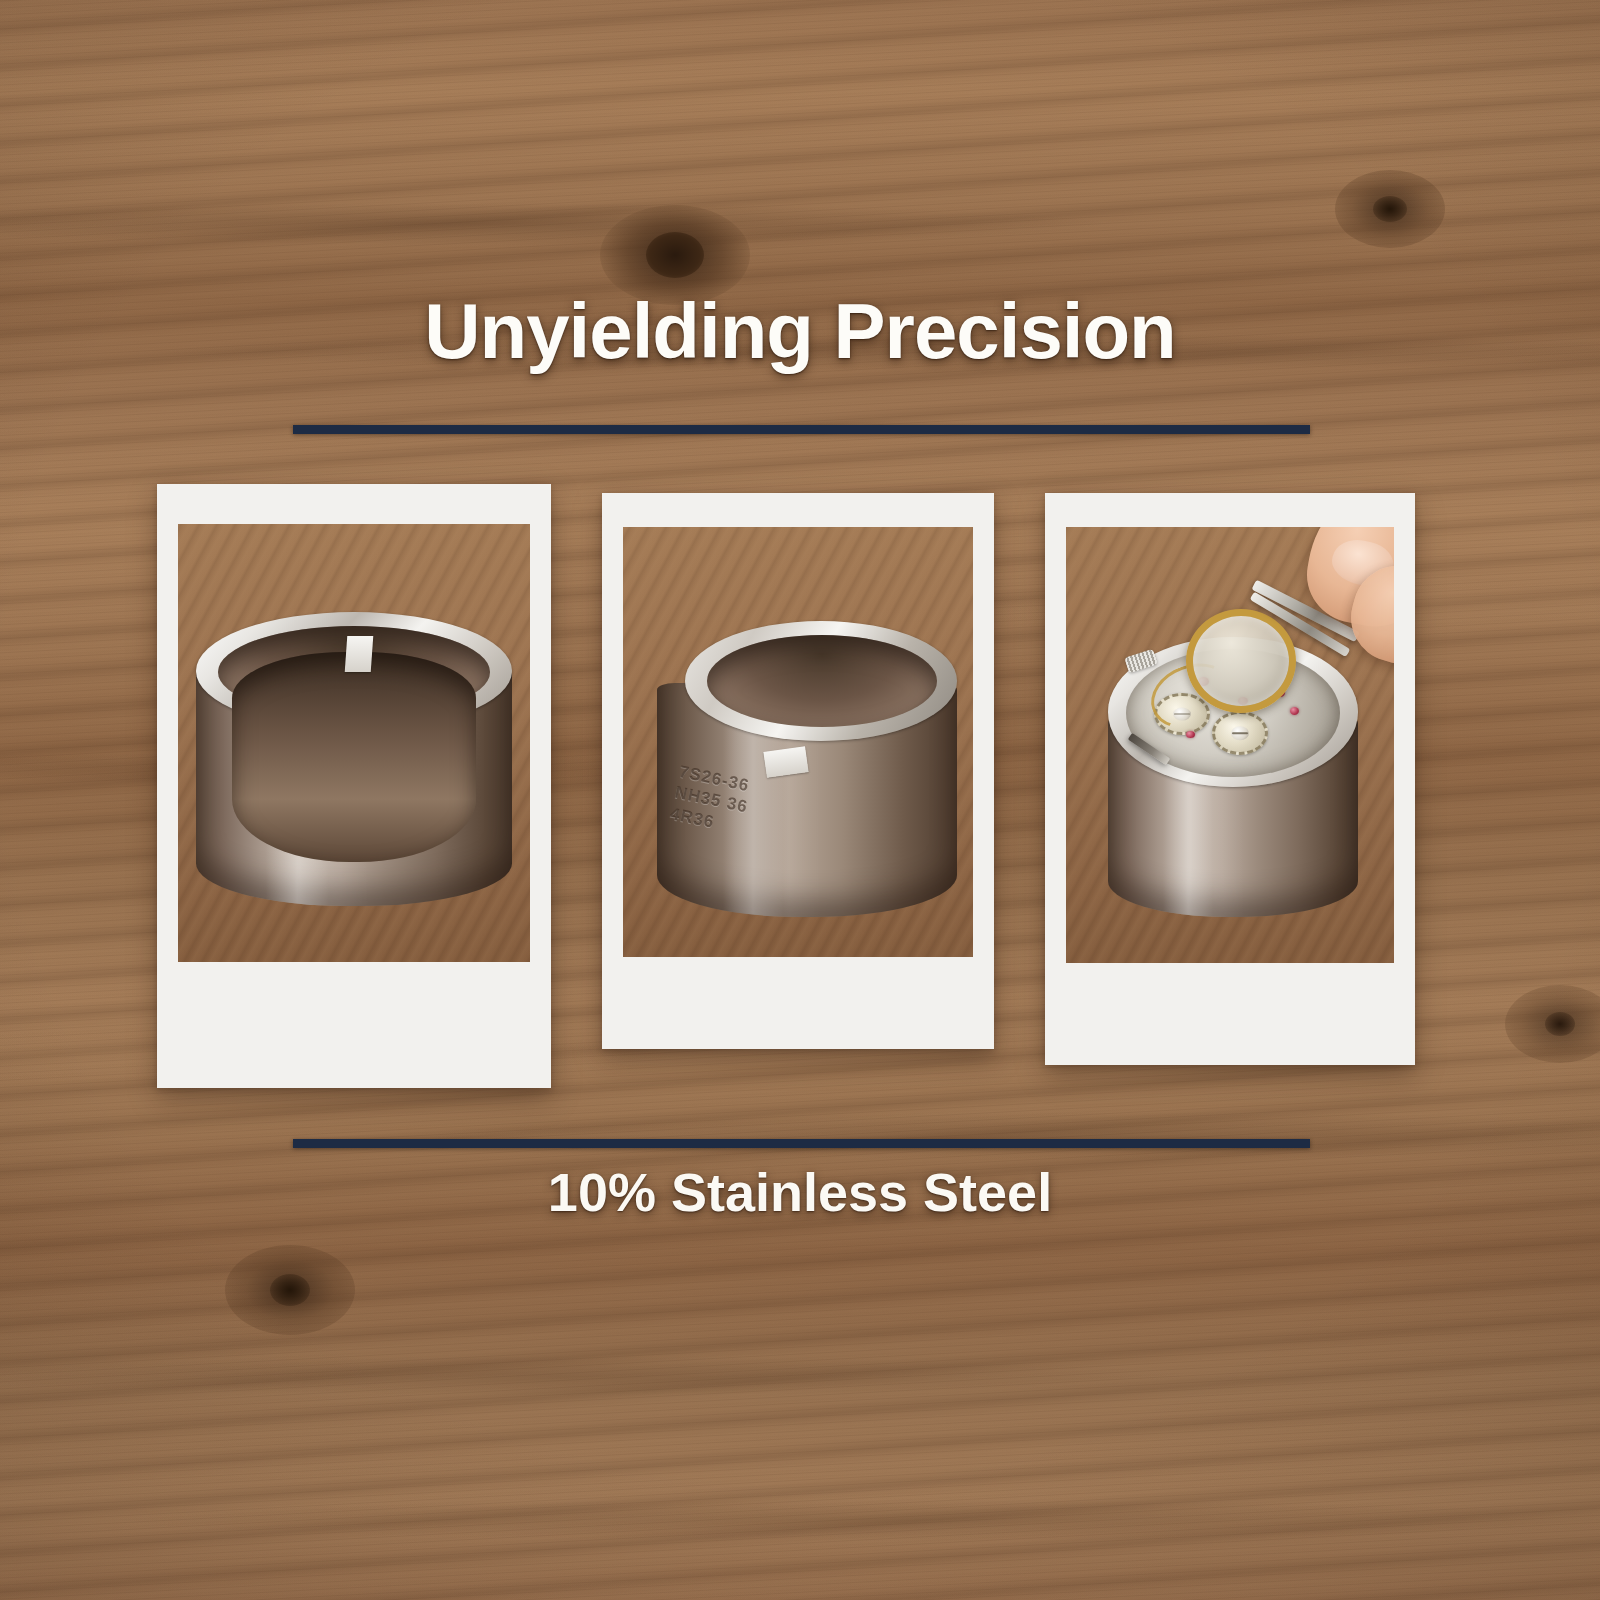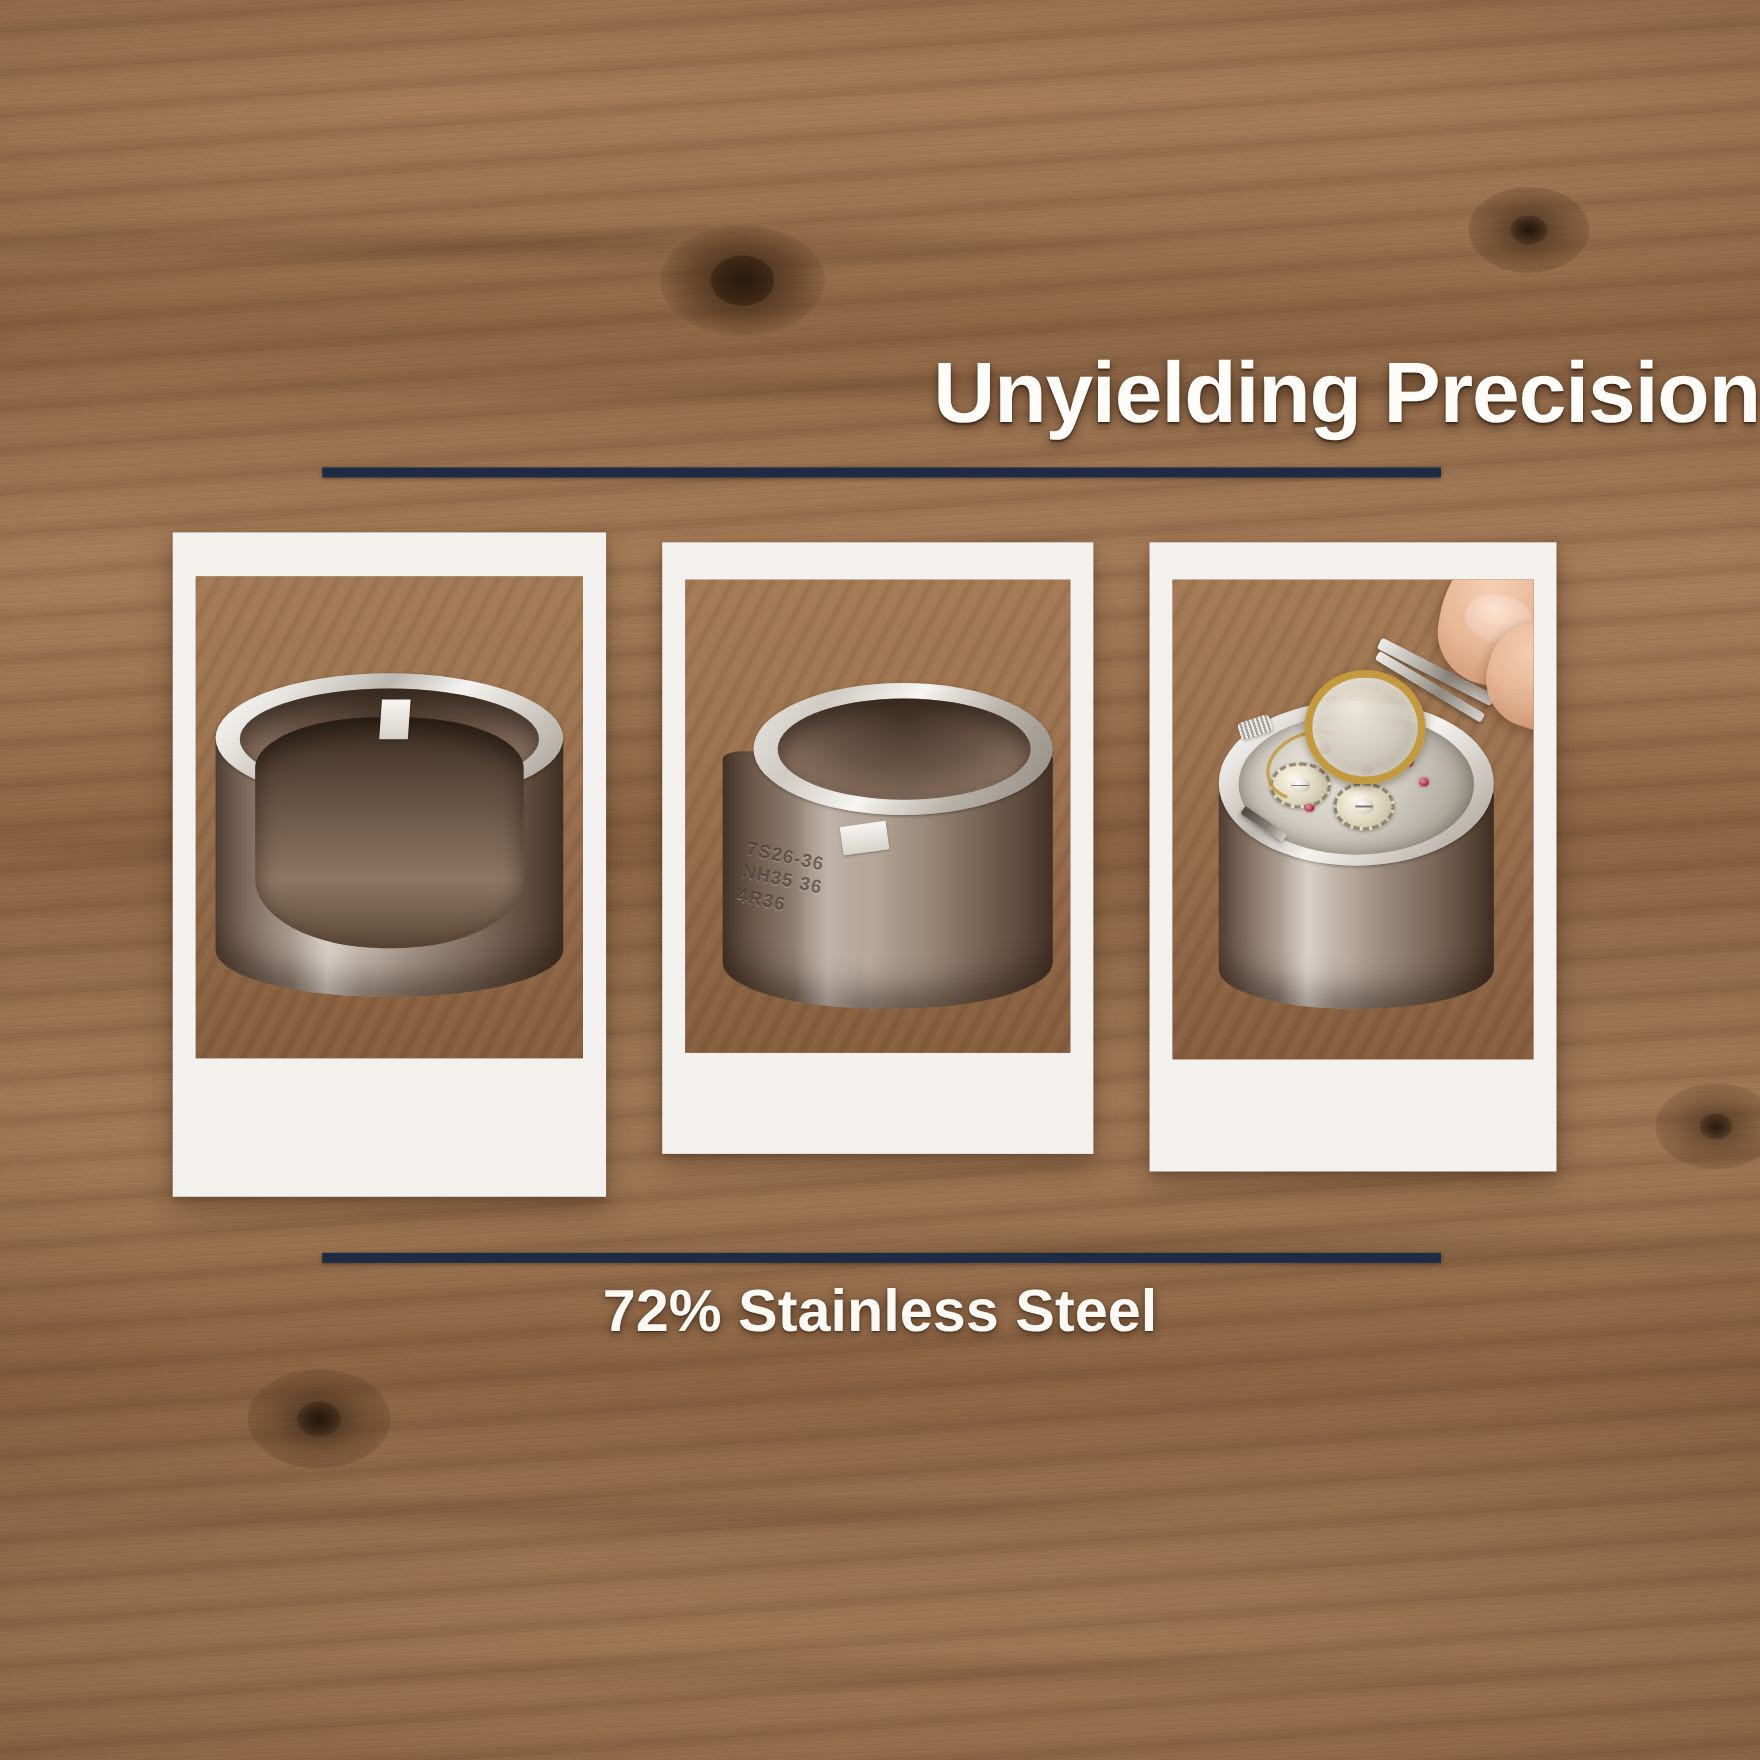--- a/index.html
+++ b/index.html
@@ -66,22 +66,22 @@
   .knot{ position:absolute; border-radius:50%; }
   .knot .core{
     position:absolute; left:50%; top:50%; transform:translate(-50%,-50%);
     border-radius:50%;
   }
 
   
   #content{ position:absolute; inset:0; }
 
   #page-title{
-    position:absolute; left:0; right:0; top:318px;
-    text-align:right;
+    position:absolute; left:0; right:0; top:292px;
+    text-align:center;
     font-size:78px; font-weight:bold; color:#fdfcf8;
     letter-spacing:-1px;
     text-shadow:0 3px 10px rgba(40,22,10,.55), 0 1px 2px rgba(40,22,10,.7);
     line-height:1;
   }
 
   #divider-top{
     position:absolute; left:293px; top:425px; width:1017px; height:9px;
     background:#1d2b44;
     box-shadow:0 1px 4px rgba(20,10,4,.45);
@@ -342,15 +342,15 @@
         <div class="finger" style="left:244px; top:-34px; width:118px; height:132px; border-radius:48% 48% 42% 42% / 58% 58% 36% 36%; transform:rotate(10deg);"></div>
         <div class="nail" style="left:266px; top:14px; width:62px; height:44px; border-radius:46% 46% 52% 52% / 52% 52% 48% 48%; transform:rotate(12deg);"></div>
         <div class="finger" style="left:286px; top:40px; width:96px; height:96px; border-radius:46%; transform:rotate(16deg); opacity:.95;"></div>
       </div>
     </div>
 
   </div>
 
   <div id="divider-bottom"></div>
 
-  <div id="footer-text">72% Stainless Steel</div>
+  <div id="footer-text">10% Stainless Steel</div>
 
 </div>
 
 </body></html>

